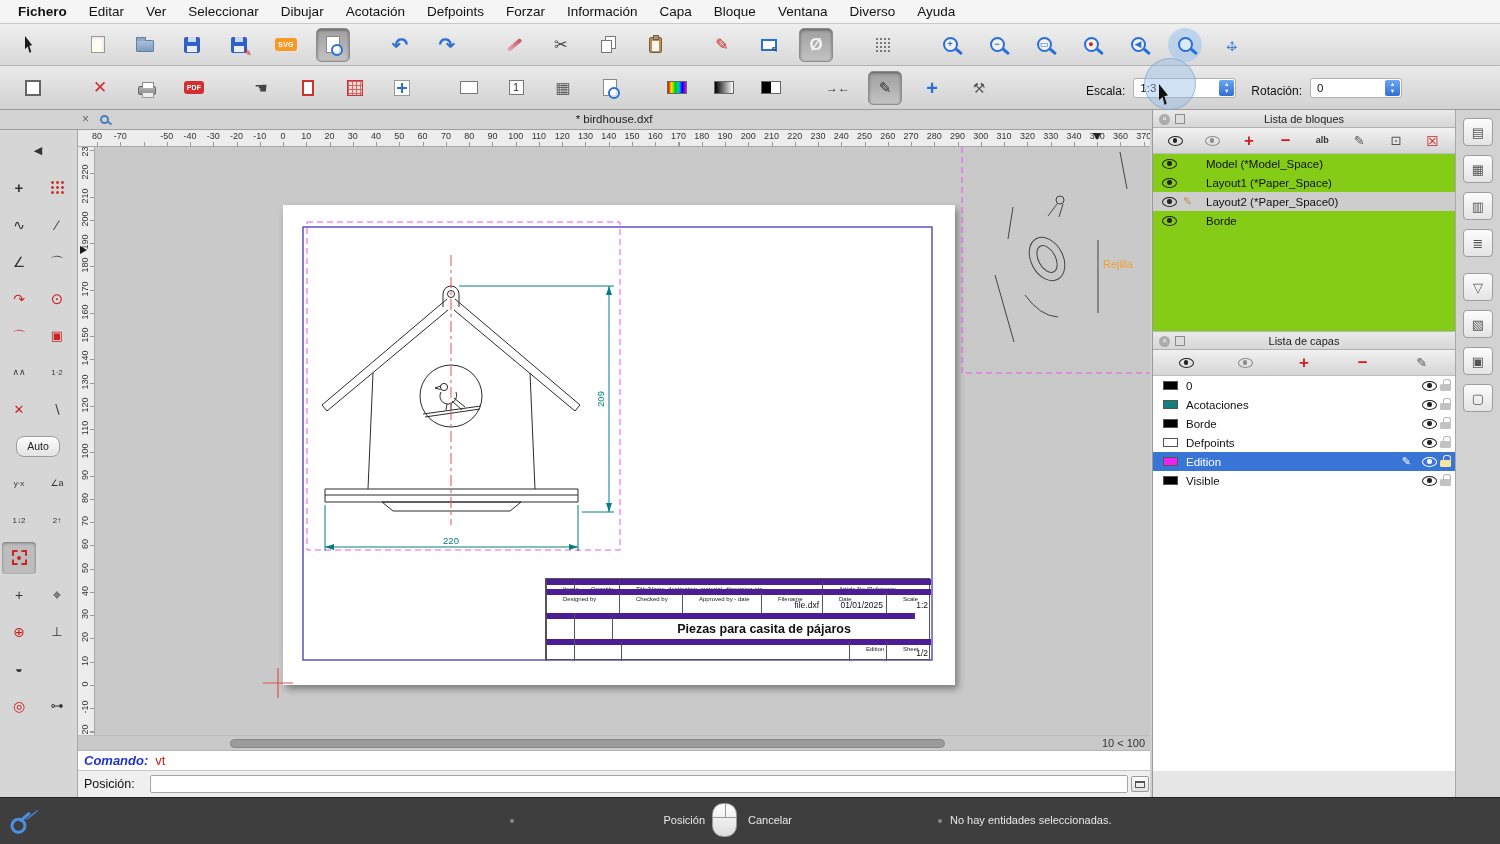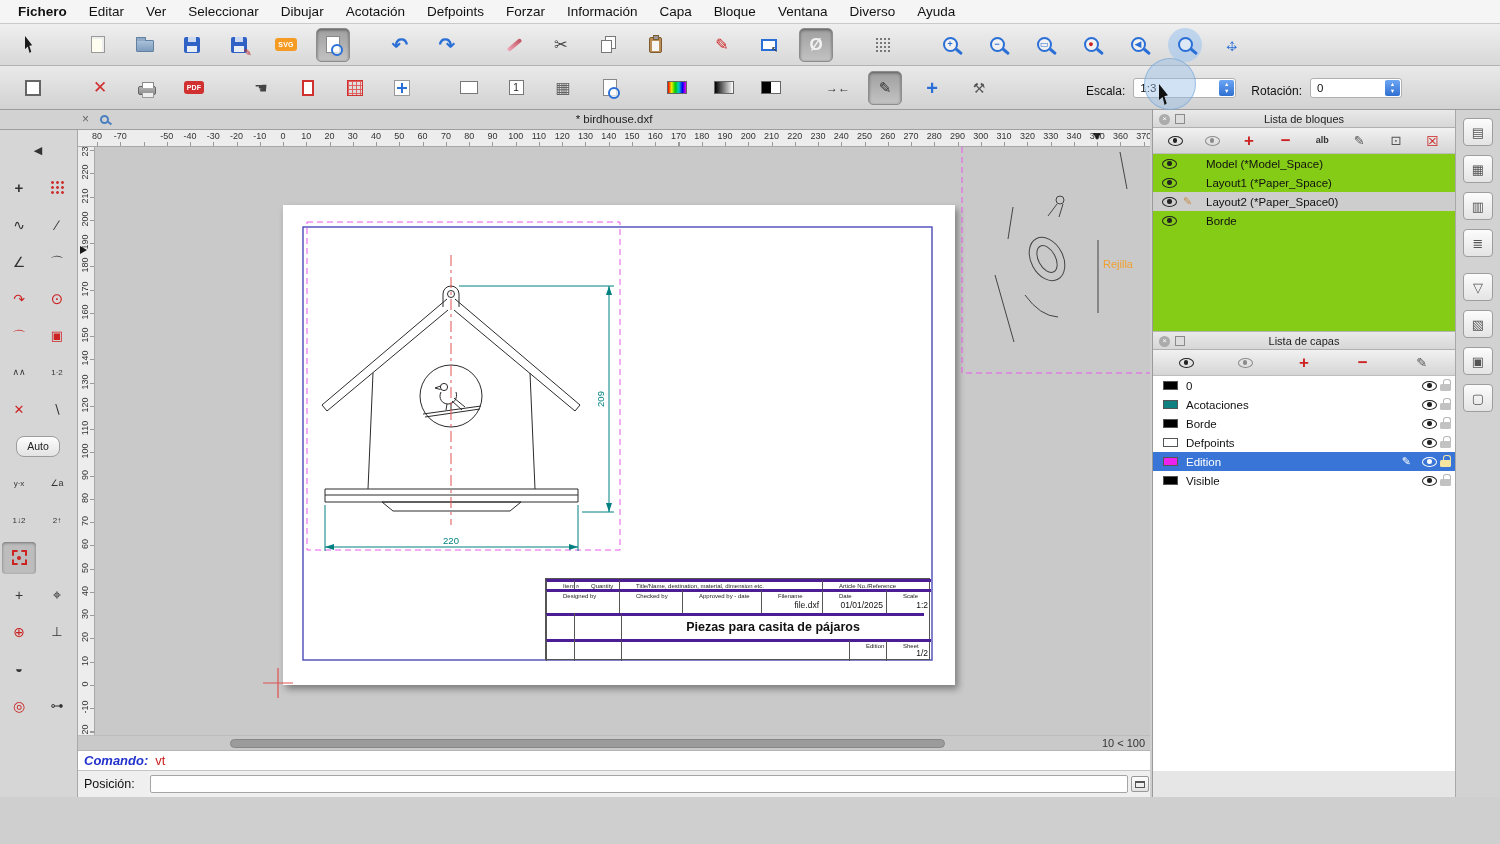--- a/index.html
+++ b/index.html
@@ -97,21 +97,21 @@
 #palette{position:absolute;left:0;top:130px;width:78px;height:667px;background:#d6d6d6;border-right:1px solid #a8a8a8;display:grid;grid-template-columns:38px 38px;grid-auto-rows:37px;justify-items:center;align-items:center;padding-top:2px;z-index:5}
 .pal-cell{width:34px;height:32px;display:flex;align-items:center;justify-content:center;border-radius:4px}
 .pal-cell.span2{grid-column:1/3}
 .pal-cell.sel{background:#bdbdbd;box-shadow:inset 0 1px 3px rgba(0,0,0,.4)}
 
 
 #canvas{position:absolute;left:95px;top:147px;width:1055px;height:588px;background:#c9c9c9;overflow:hidden}
 #paper{position:absolute;left:188px;top:58px;width:672px;height:480px;background:#fff;box-shadow:3px 4px 7px rgba(0,0,0,.38)}
 #drawsvg{position:absolute;left:0;top:0;pointer-events:none}
 #titleblock{position:absolute;left:450px;top:431px;width:385px;height:82px;border:1px solid #555;background:#fff;font-family:"Liberation Sans",sans-serif}
-.tbc{position:absolute;border-left:1px solid #555;border-top:3px solid #4c1d95;font-size:6px;line-height:1.15;padding:1px 16px;color:#222;overflow:hidden;white-space:nowrap}
+.tbc{position:absolute;border-left:1px solid #555;border-top:6px solid #4c1d95;font-size:6px;line-height:1.15;padding:1px 16px;color:#222;overflow:hidden;white-space:nowrap}
 .tbv{position:absolute;right:3px;bottom:2px;font-size:8.5px;color:#111}
 .tbtitle{display:flex;align-items:center;justify-content:center;font-size:12.5px;font-weight:700;color:#111}
 .tbvline{position:absolute;left:28px;top:34px;width:1px;height:48px;background:#555}
 
 
 #hscroll{position:absolute;left:78px;top:735px;width:1072px;height:15px;background:#c9c9c9;border-top:1px solid #bdbdbd}
 #hthumb{position:absolute;left:152px;top:3px;width:715px;height:9px;background:#9b9b9b;border:1px solid #878787;border-radius:5px}
 #zoomrange{position:absolute;right:5px;top:1px;font-size:11px;color:#333}
 #cmdrow{position:absolute;left:78px;top:750px;width:1072px;height:21px;background:#fff;border-top:1px solid #b5b5b5;border-bottom:1px solid #c5c5c5;display:flex;align-items:center;padding-left:6px}
 .cmdprompt{color:#2233cc;font-style:italic;font-weight:700;font-size:13px}
@@ -598,21 +598,21 @@
       <div class="tbc" style="left:28px;top:0;width:45px;height:10px"><span>Quantity</span></div>
       <div class="tbc" style="left:73px;top:0;width:203px;height:10px"><span>Title/Name, destination, material, dimension etc.</span></div>
       <div class="tbc" style="left:276px;top:0;width:109px;height:10px"><span>Article No./Reference</span></div>
       <div class="tbc" style="left:0;top:10px;width:73px;height:24px"><span>Designed by</span></div>
       <div class="tbc" style="left:73px;top:10px;width:63px;height:24px"><span>Checked by</span></div>
       <div class="tbc" style="left:136px;top:10px;width:79px;height:24px"><span>Approved by - date</span></div>
       <div class="tbc" style="left:215px;top:10px;width:61px;height:24px"><span>Filename</span><span class="tbv">file.dxf</span></div>
       <div class="tbc" style="left:276px;top:10px;width:64px;height:24px"><span>Date</span><span class="tbv">01/01/2025</span></div>
       <div class="tbc" style="left:340px;top:10px;width:45px;height:24px"><span>Scale</span><span class="tbv">1:2</span></div>
       <div class="tbc" style="left:0;top:34px;width:75px;height:26px"></div>
-      <div class="tbc tbtitle" style="left:75px;top:34px;width:303px;height:26px">
+      <div class="tbc tbtitle" style="left:66px;top:34px;width:303px;height:26px">
           <span>Piezas para casita de pájaros</span>
         </div>
       <div class="tbc" style="left:0;top:60px;width:75px;height:22px"></div>
       <div class="tbc" style="left:75px;top:60px;width:228px;height:22px"></div>
       <div class="tbc" style="left:303px;top:60px;width:37px;height:22px"><span>Edition</span></div>
       <div class="tbc" style="left:340px;top:60px;width:45px;height:22px"><span>Sheet</span><span class="tbv">1/2</span></div>
       <div class="tbvline"></div>
     </div>
   </div>
 
@@ -756,16 +756,33 @@
       <div class="rs-btn">▤</div>
       <div class="rs-btn">▦</div>
       <div class="rs-btn">▥</div>
       <div class="rs-btn">≣</div>
       <div class="rs-btn extra">▽</div>
       <div class="rs-btn">▧</div>
       <div class="rs-btn">▣</div>
       <div class="rs-btn">▢</div>
     </div>
 
+  <div id="statusbar">
+    <span class="keyicon"></span>
+    <div class="coordcol" style="left:57px">
+      <div>360,190</div>
+      
+    </div>
+    <div class="coordcol" style="left:258px">
+      <div>407.0626&lt;28°</div>
+      
+    </div>
+    <span class="sbdot" style="left:510px"></span>
+    <span class="mlabel" style="left:645px;width:60px;text-align:right;display:inline-block">Posición</span>
+    <span class="mouseicon"></span>
+    <span class="mlabel" style="left:748px">Cancelar</span>
+    <span class="sbdot" style="left:938px"></span>
+    <span class="selinfo">No hay entidades seleccionadas.</span>
+  </div>
 
   <div id="halo"></div>
   <div id="cursor-arrow"></div>
 </div>
 
 </body></html>

